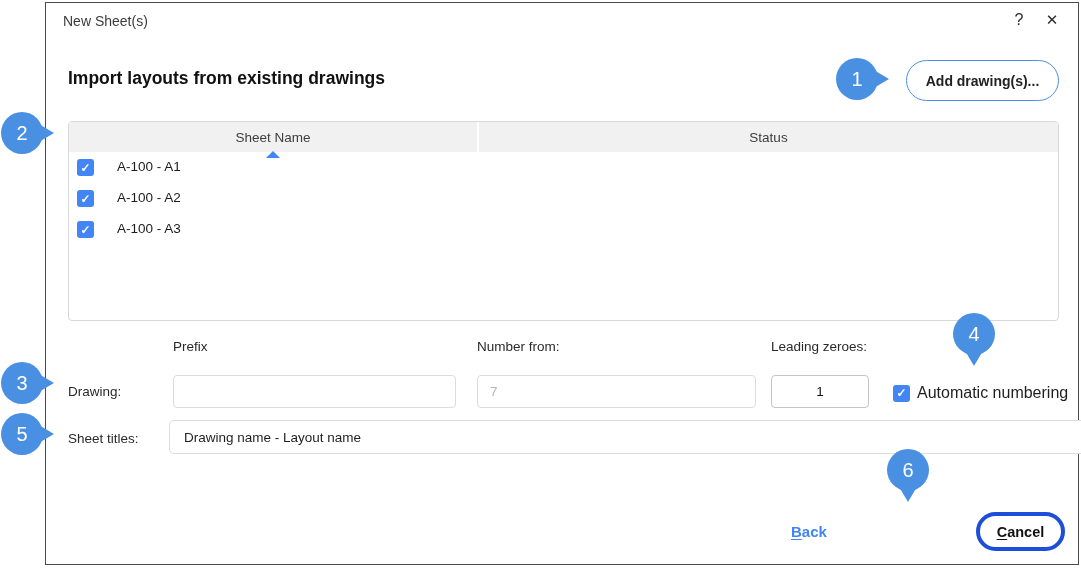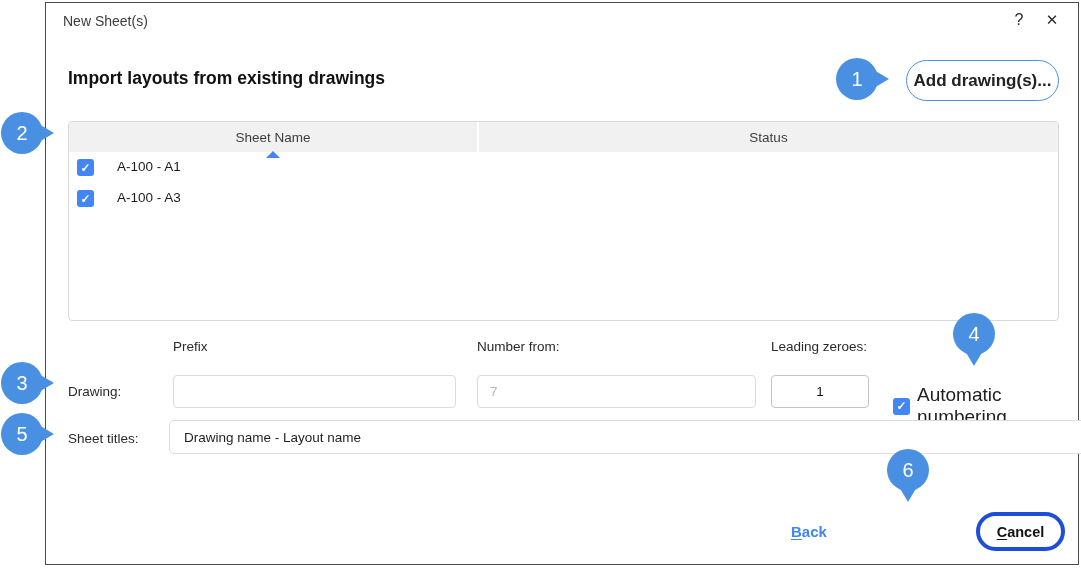--- a/index.html
+++ b/index.html
@@ -19,21 +19,21 @@
   .title { position: absolute; left: 17px; top: 10px; font-size: 14px; color: #3c3c3c; }
   .help { position: absolute; left: 962px; top: 8px; font-size: 16px; color: #2b2b2b; width: 22px; text-align: center; cursor: default; }
   .close { position: absolute; left: 993px; top: 8px; font-size: 15px; color: #2b2b2b; width: 26px; text-align: center; cursor: default; }
 
   .heading { position: absolute; left: 22px; top: 65px; font-size: 17.5px; font-weight: bold; color: #111; }
 
   .btn-add-drawings {
     position: absolute; left: 860px; top: 57px; width: 153px; height: 41px;
     background: #fff; border: 1px solid #4a90e2; border-radius: 21px;
     font-family: "Liberation Sans", sans-serif;
-    font-size: 17px; font-weight: bold; color: #222; cursor: pointer;
+    font-size: 14px; font-weight: bold; color: #222; cursor: pointer;
   }
 
   
   .sheet-table {
     position: absolute; left: 22px; top: 118px; width: 991px; height: 200px;
     border: 1px solid #d8d8d8; border-radius: 4px; background: #fff; overflow: hidden;
   }
   .thead { display: flex; height: 30px; background: #fff; }
   .th {
     background: #f1f1f1; display: flex; align-items: center; justify-content: center;
@@ -73,21 +73,21 @@
     padding: 0 12px; background: #fff; outline: none;
   }
   .txt-prefix  { left: 127px; top: 372px; width: 283px; }
   .txt-numfrom { left: 431px; top: 372px; width: 279px; color: #b5b5b5; }
   .txt-zeroes  { left: 725px; top: 372px; width: 98px; text-align: center; border-color: #c4c4c4; color: #111; }
 
   .auto-num {
     position: absolute; left: 847px; top: 381px; display: flex; align-items: center; gap: 7px;
     cursor: pointer;
   }
-  .auto-num .lbl { font-size: 19px; color: #1f1f1f; }
+  .auto-num .lbl { font-size: 16px; color: #1f1f1f; }
 
   
   .dropdown {
     position: absolute; left: 123px; top: 417px; width: 988px; height: 34px;
     border: 1px solid #dcdcdc; border-radius: 5px; background: #fff;
     display: flex; align-items: center; padding: 0 14px; cursor: pointer;
     font-size: 13.5px; color: #1f1f1f;
   }
   .chevron {
     position: absolute; right: 18px; top: 11px; width: 9px; height: 9px;
@@ -163,20 +163,24 @@
         <span>Status</span>
       </div>
     </div>
     <div class="tbody">
       <div class="row">
         <span class="cb"></span>
         <span class="row-label">A-100 - A1</span>
       </div>
       <div class="row">
         <span class="cb"></span>
+        <span class="row-label">A-100 - A2</span>
+      </div>
+      <div class="row">
+        <span class="cb"></span>
         <span class="row-label">A-100 - A3</span>
       </div>
     </div>
   </div>
 
   <span class="field-label lbl-prefix">Prefix</span>
   <span class="field-label lbl-numfrom">Number from:</span>
   <span class="field-label lbl-zeroes">Leading zeroes:</span>
   <span class="field-label lbl-number">Drawing:</span>
 

